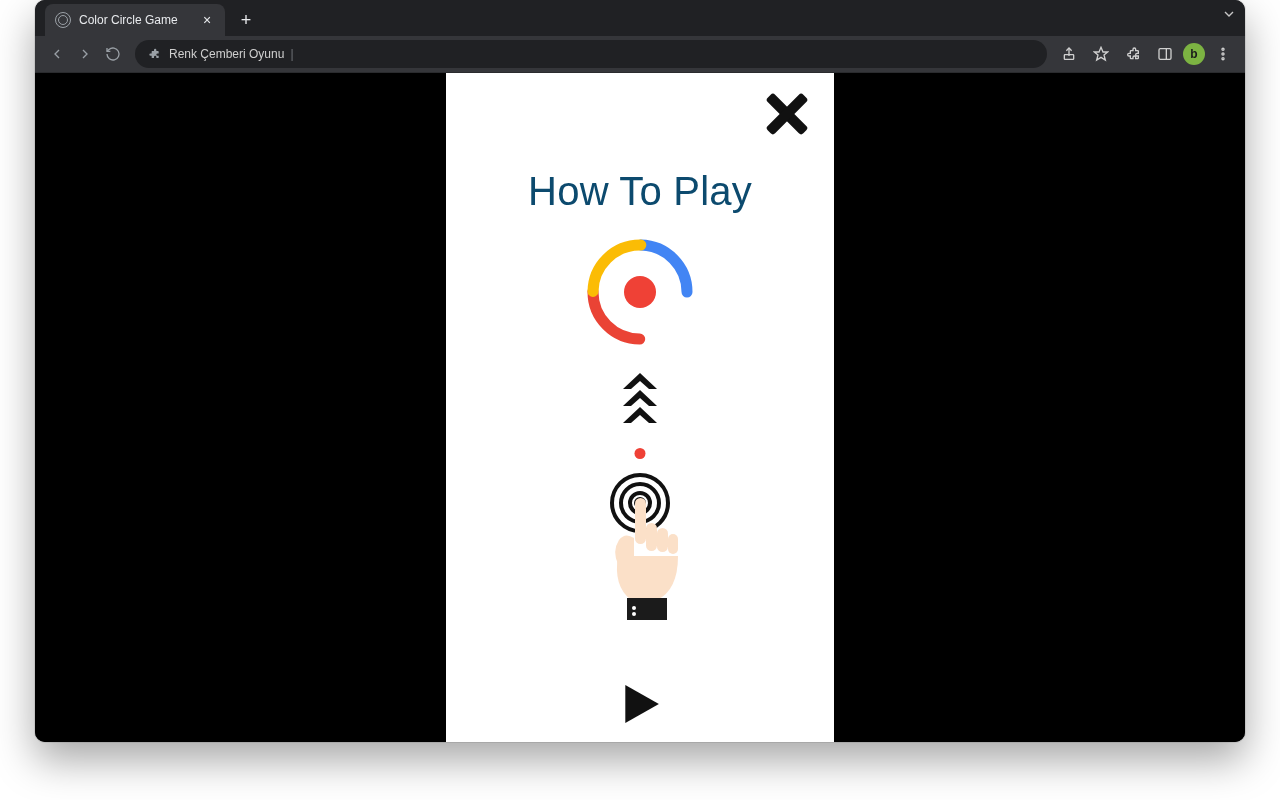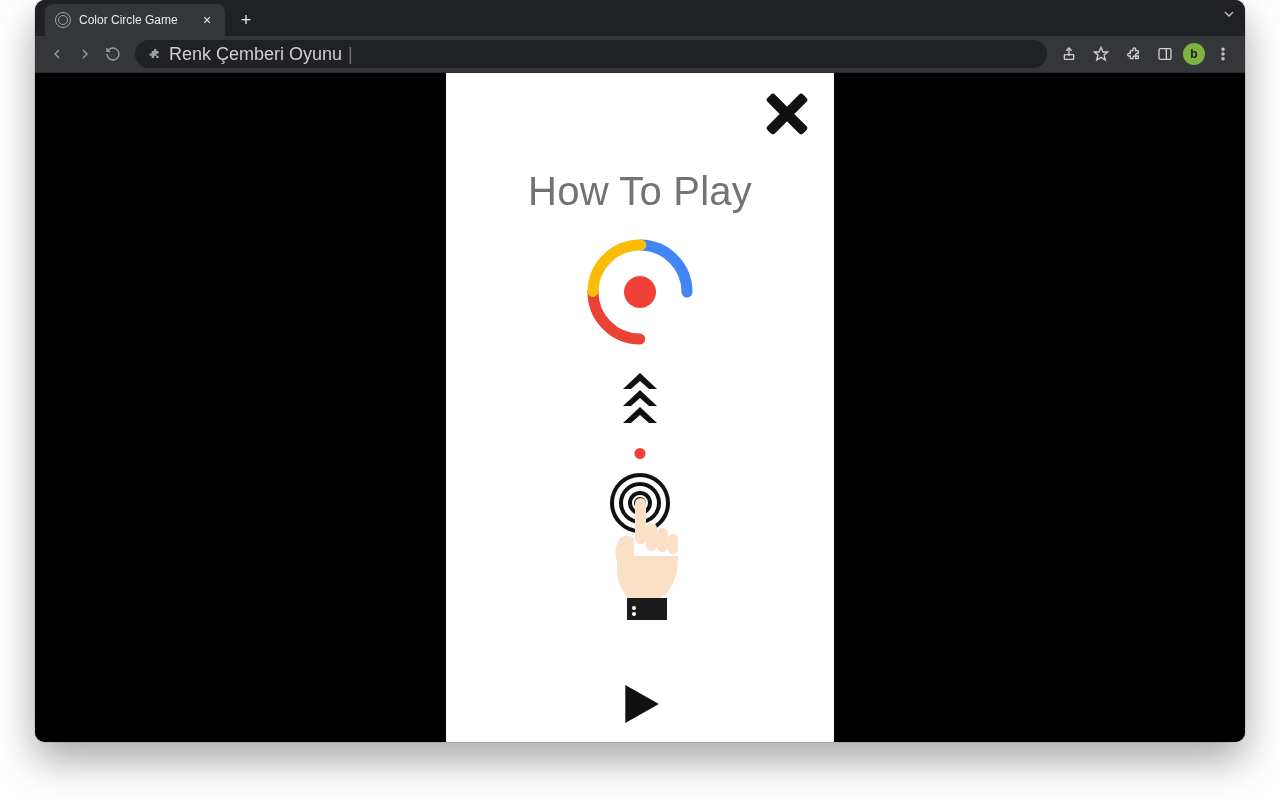--- a/index.html
+++ b/index.html
@@ -12,36 +12,36 @@
   .tab .favicon{width:14px;height:14px;border:1px solid #9aa0a6;border-radius:50%;margin-right:8px;position:relative}
   .tab .favicon::before{content:"";position:absolute;inset:2px;border:1px solid #9aa0a6;border-radius:50%}
   .tab .title{flex:1;white-space:nowrap;overflow:hidden;text-overflow:ellipsis}
   .tab .x{width:16px;height:16px;display:flex;align-items:center;justify-content:center;margin-left:6px;color:#e8eaed;font-size:14px;cursor:pointer}
   .newtab{width:26px;height:26px;margin:0 0 3px 8px;display:flex;align-items:center;justify-content:center;color:#e8eaed;font-size:18px;border-radius:50%;cursor:pointer}
   .win-ctrl{position:absolute;right:8px;top:6px;color:#c7c7c7;font-size:16px;cursor:pointer}
   
   .toolbar{height:36px;background:#35363a;display:flex;align-items:center;padding:0 8px;color:#9aa0a6;border-bottom:1px solid #2a2b2e}
   .tbtn{width:28px;height:28px;display:flex;align-items:center;justify-content:center;border-radius:50%;cursor:pointer}
   .tbtn svg{width:16px;height:16px;stroke:#9aa0a6;fill:none;stroke-width:2}
-  .omnibox{flex:1;height:28px;background:#202124;border-radius:14px;margin:12px 8px;display:flex;align-items:center;padding:0 12px;color:#cfcfcf;font-size:18px;overflow:hidden}
+  .omnibox{flex:1;height:28px;background:#202124;border-radius:14px;margin:12px 8px;display:flex;align-items:center;padding:0 12px;color:#cfcfcf;font-size:12px;overflow:hidden}
   .omnibox .lock{margin-right:8px;display:flex;align-items:center}
   .omnibox .lock svg{width:14px;height:14px;fill:#9aa0a6}
   .omnibox .seg{white-space:nowrap}
   .omnibox .sep{margin:0 6px;color:#6f7277}
   .right-icons{display:flex;align-items:center;gap:4px}
   .right-icons .tbtn svg{stroke:#cfcfcf}
   .avatar{width:22px;height:22px;border-radius:50%;background:#7cb342;color:#1b1b1b;font-size:12px;display:flex;align-items:center;justify-content:center;font-weight:600}
   
   .viewport{position:relative;height:calc(100% - 72px);background:#000}
   .game{position:absolute;top:0;bottom:0;left:50%;width:388px;transform:translateX(-50%);background:#fff}
   
   .close{position:absolute;top:20px;right:26px;cursor:pointer}
   .close svg{width:42px;height:42px}
   
-  .howto{position:absolute;top:96px;left:0;right:0;text-align:center;color:#737373;font-weight:500;font-size:40px;letter-spacing:.2px}
+  .howto{position:absolute;top:96px;left:0;right:0;text-align:center;color:#0c4a6e;font-weight:500;font-size:40px;letter-spacing:.2px}
   
   .tap{position:absolute;left:50%;top:395px;transform:translateX(-50%)}
   .play{position:absolute;left:50%;top:610px;transform:translateX(-50%);cursor:pointer}
   .play svg{width:42px;height:42px}
   .wheel{position:absolute;left:50%;top:160px;transform:translateX(-50%)}
   .chevs{position:absolute;left:50%;top:300px;transform:translateX(-50%)}
   .dot{position:absolute;left:50%;top:375px;transform:translateX(-50%);width:11px;height:11px;border-radius:50%;background:#ef4136}
 </style>
 </head>
 <body>

